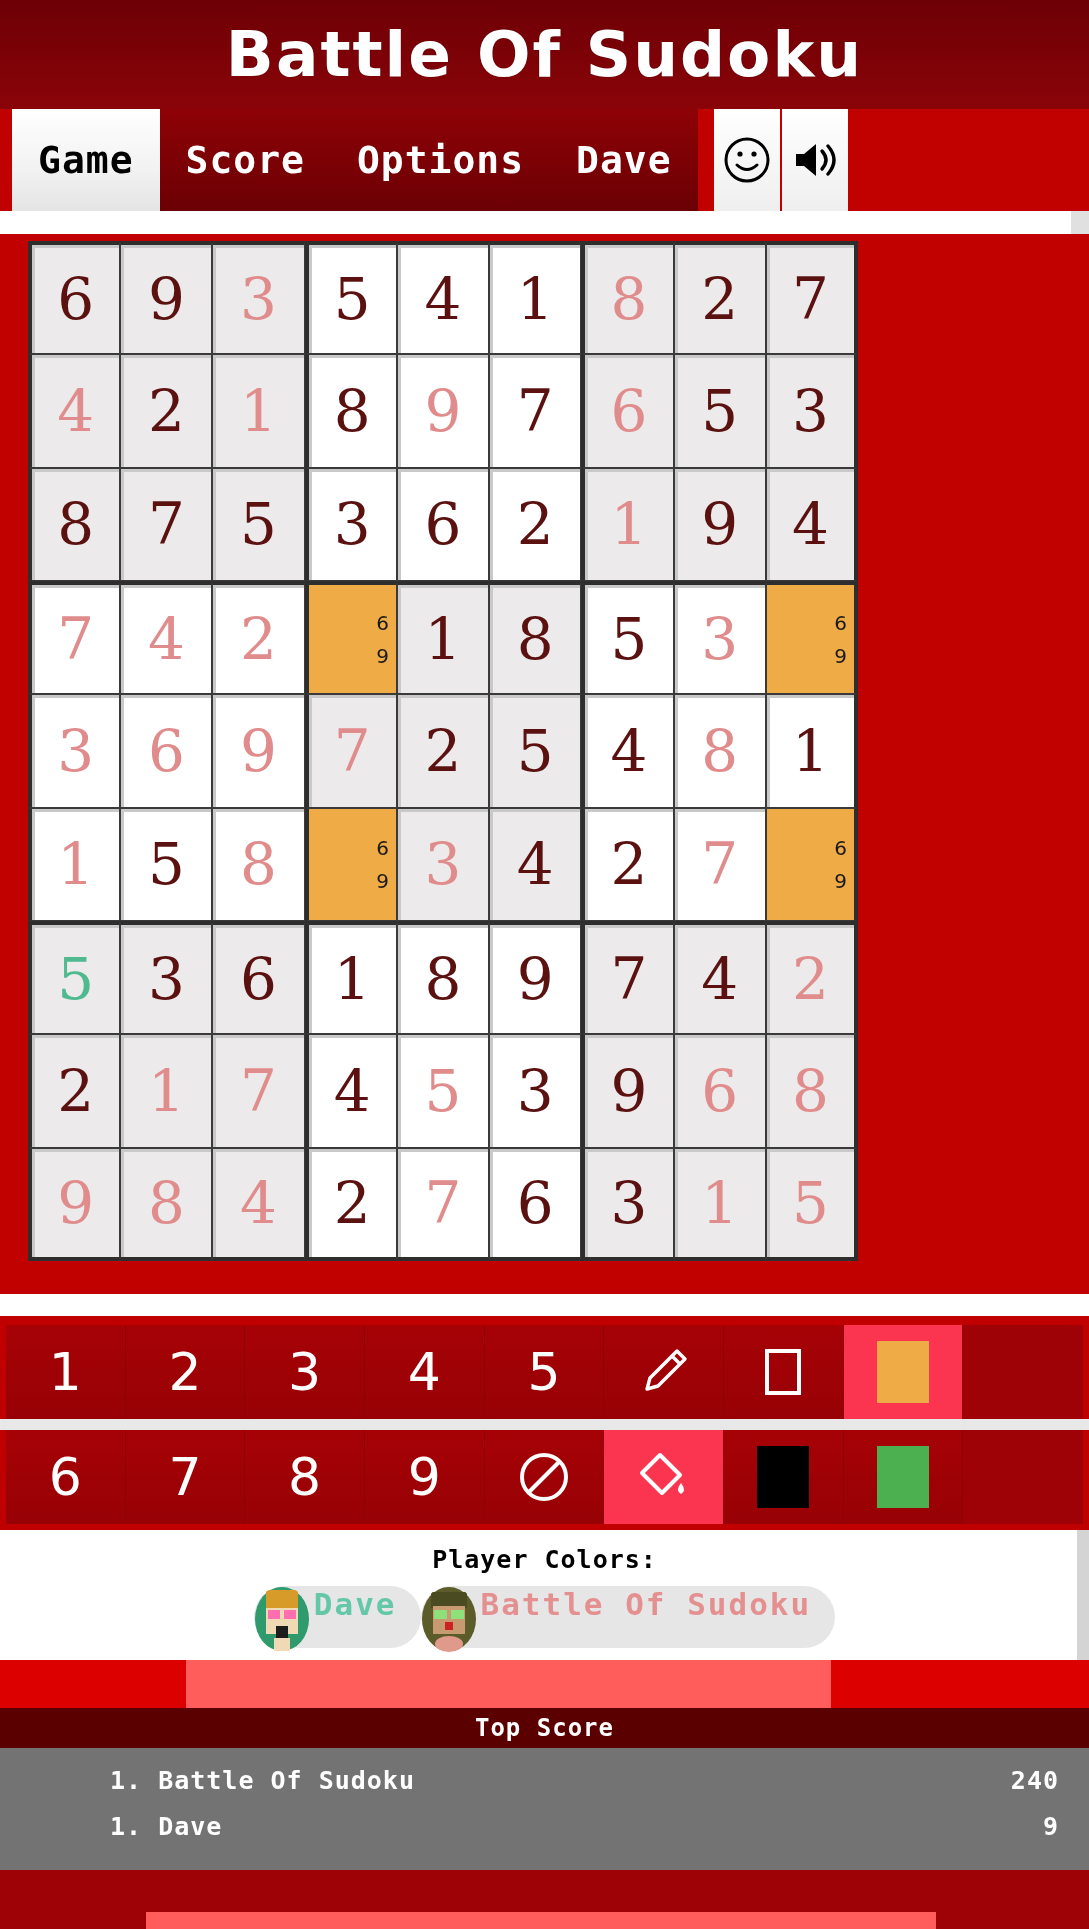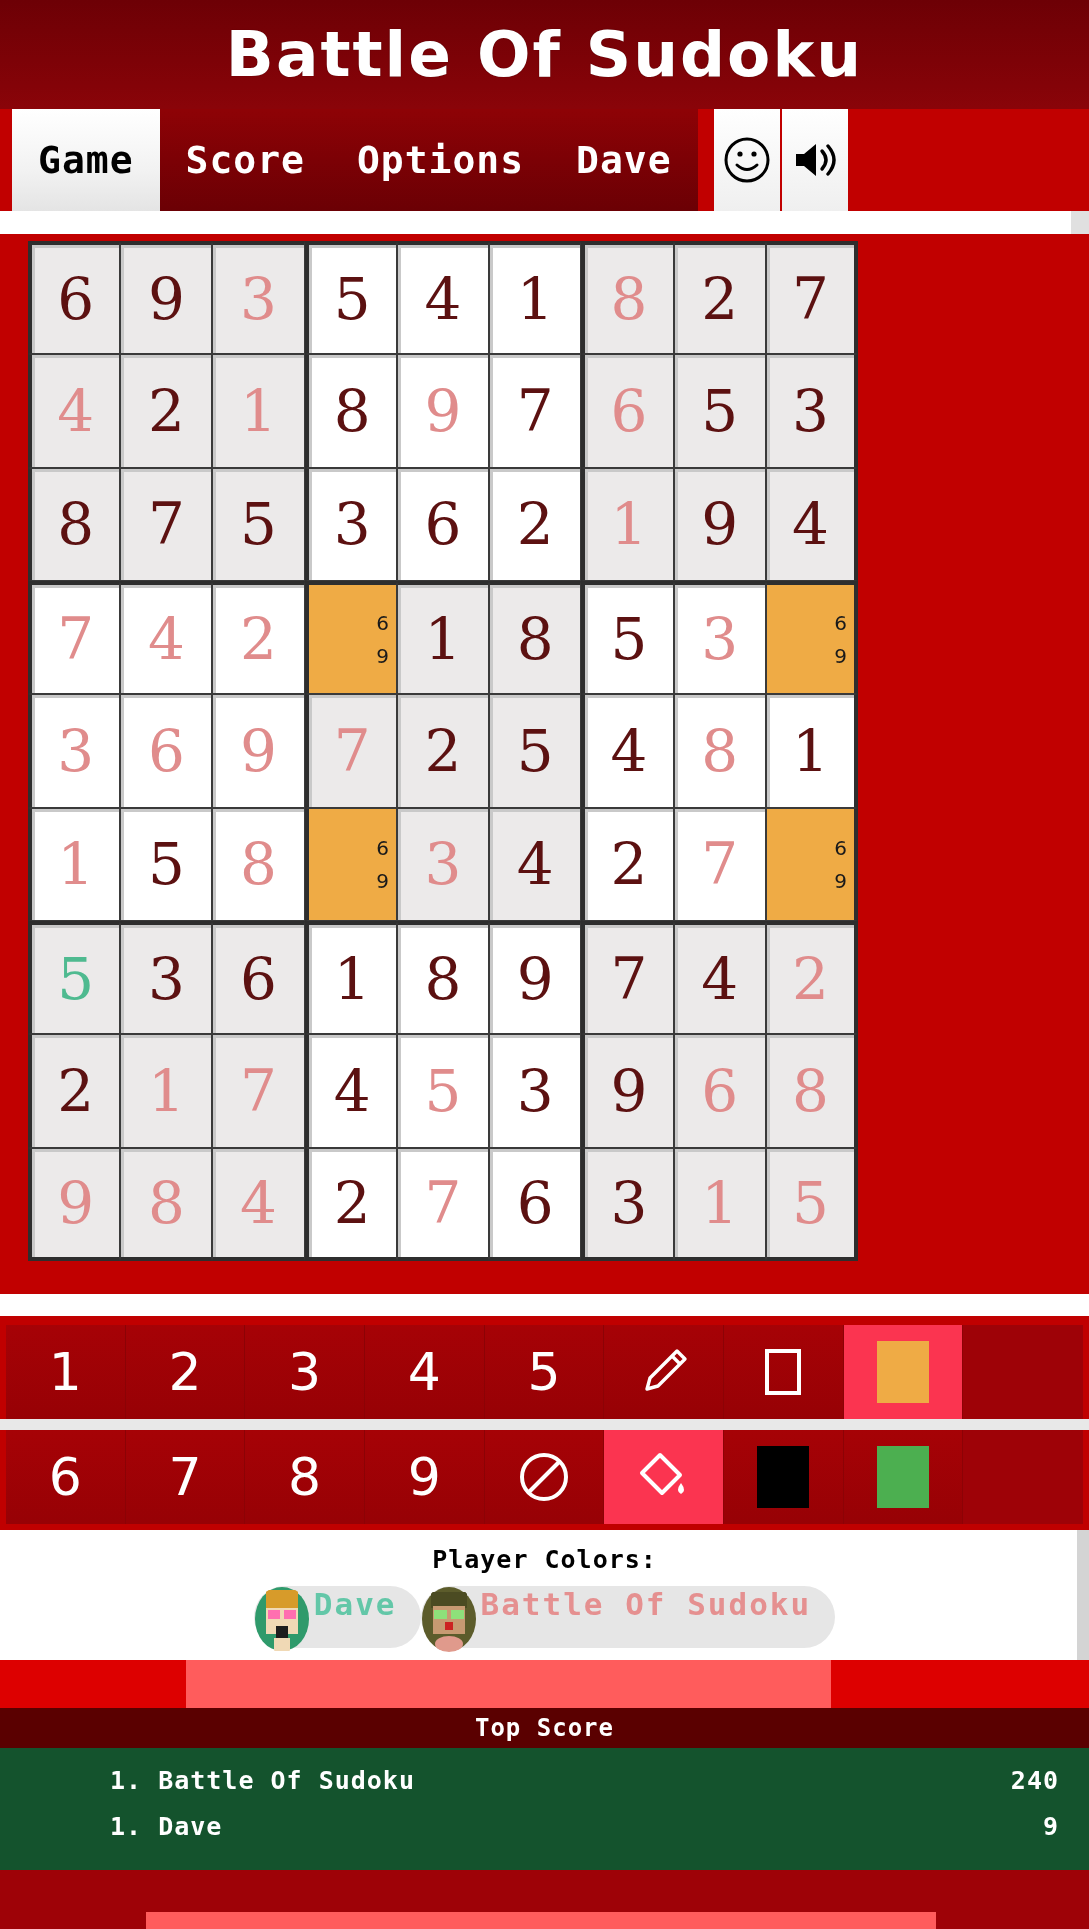--- a/index.html
+++ b/index.html
@@ -283,21 +283,21 @@
     font-size: 24px;
     font-weight: 700;
     letter-spacing: 1px;
     font-family: "DejaVu Sans Mono", monospace;
   }
   .scorelist {
     position: absolute;
     left: 0; top: 1748px;
     width: 1089px;
     height: 122px;
-    background: #14532d;
+    background: #737373;
     padding: 9px 30px 0 110px;
   }
   .scorerow {
     display: flex;
     justify-content: space-between;
     align-items: center;
     color: #ffffff;
     font-size: 25px;
     font-weight: 700;
     letter-spacing: 1px;

